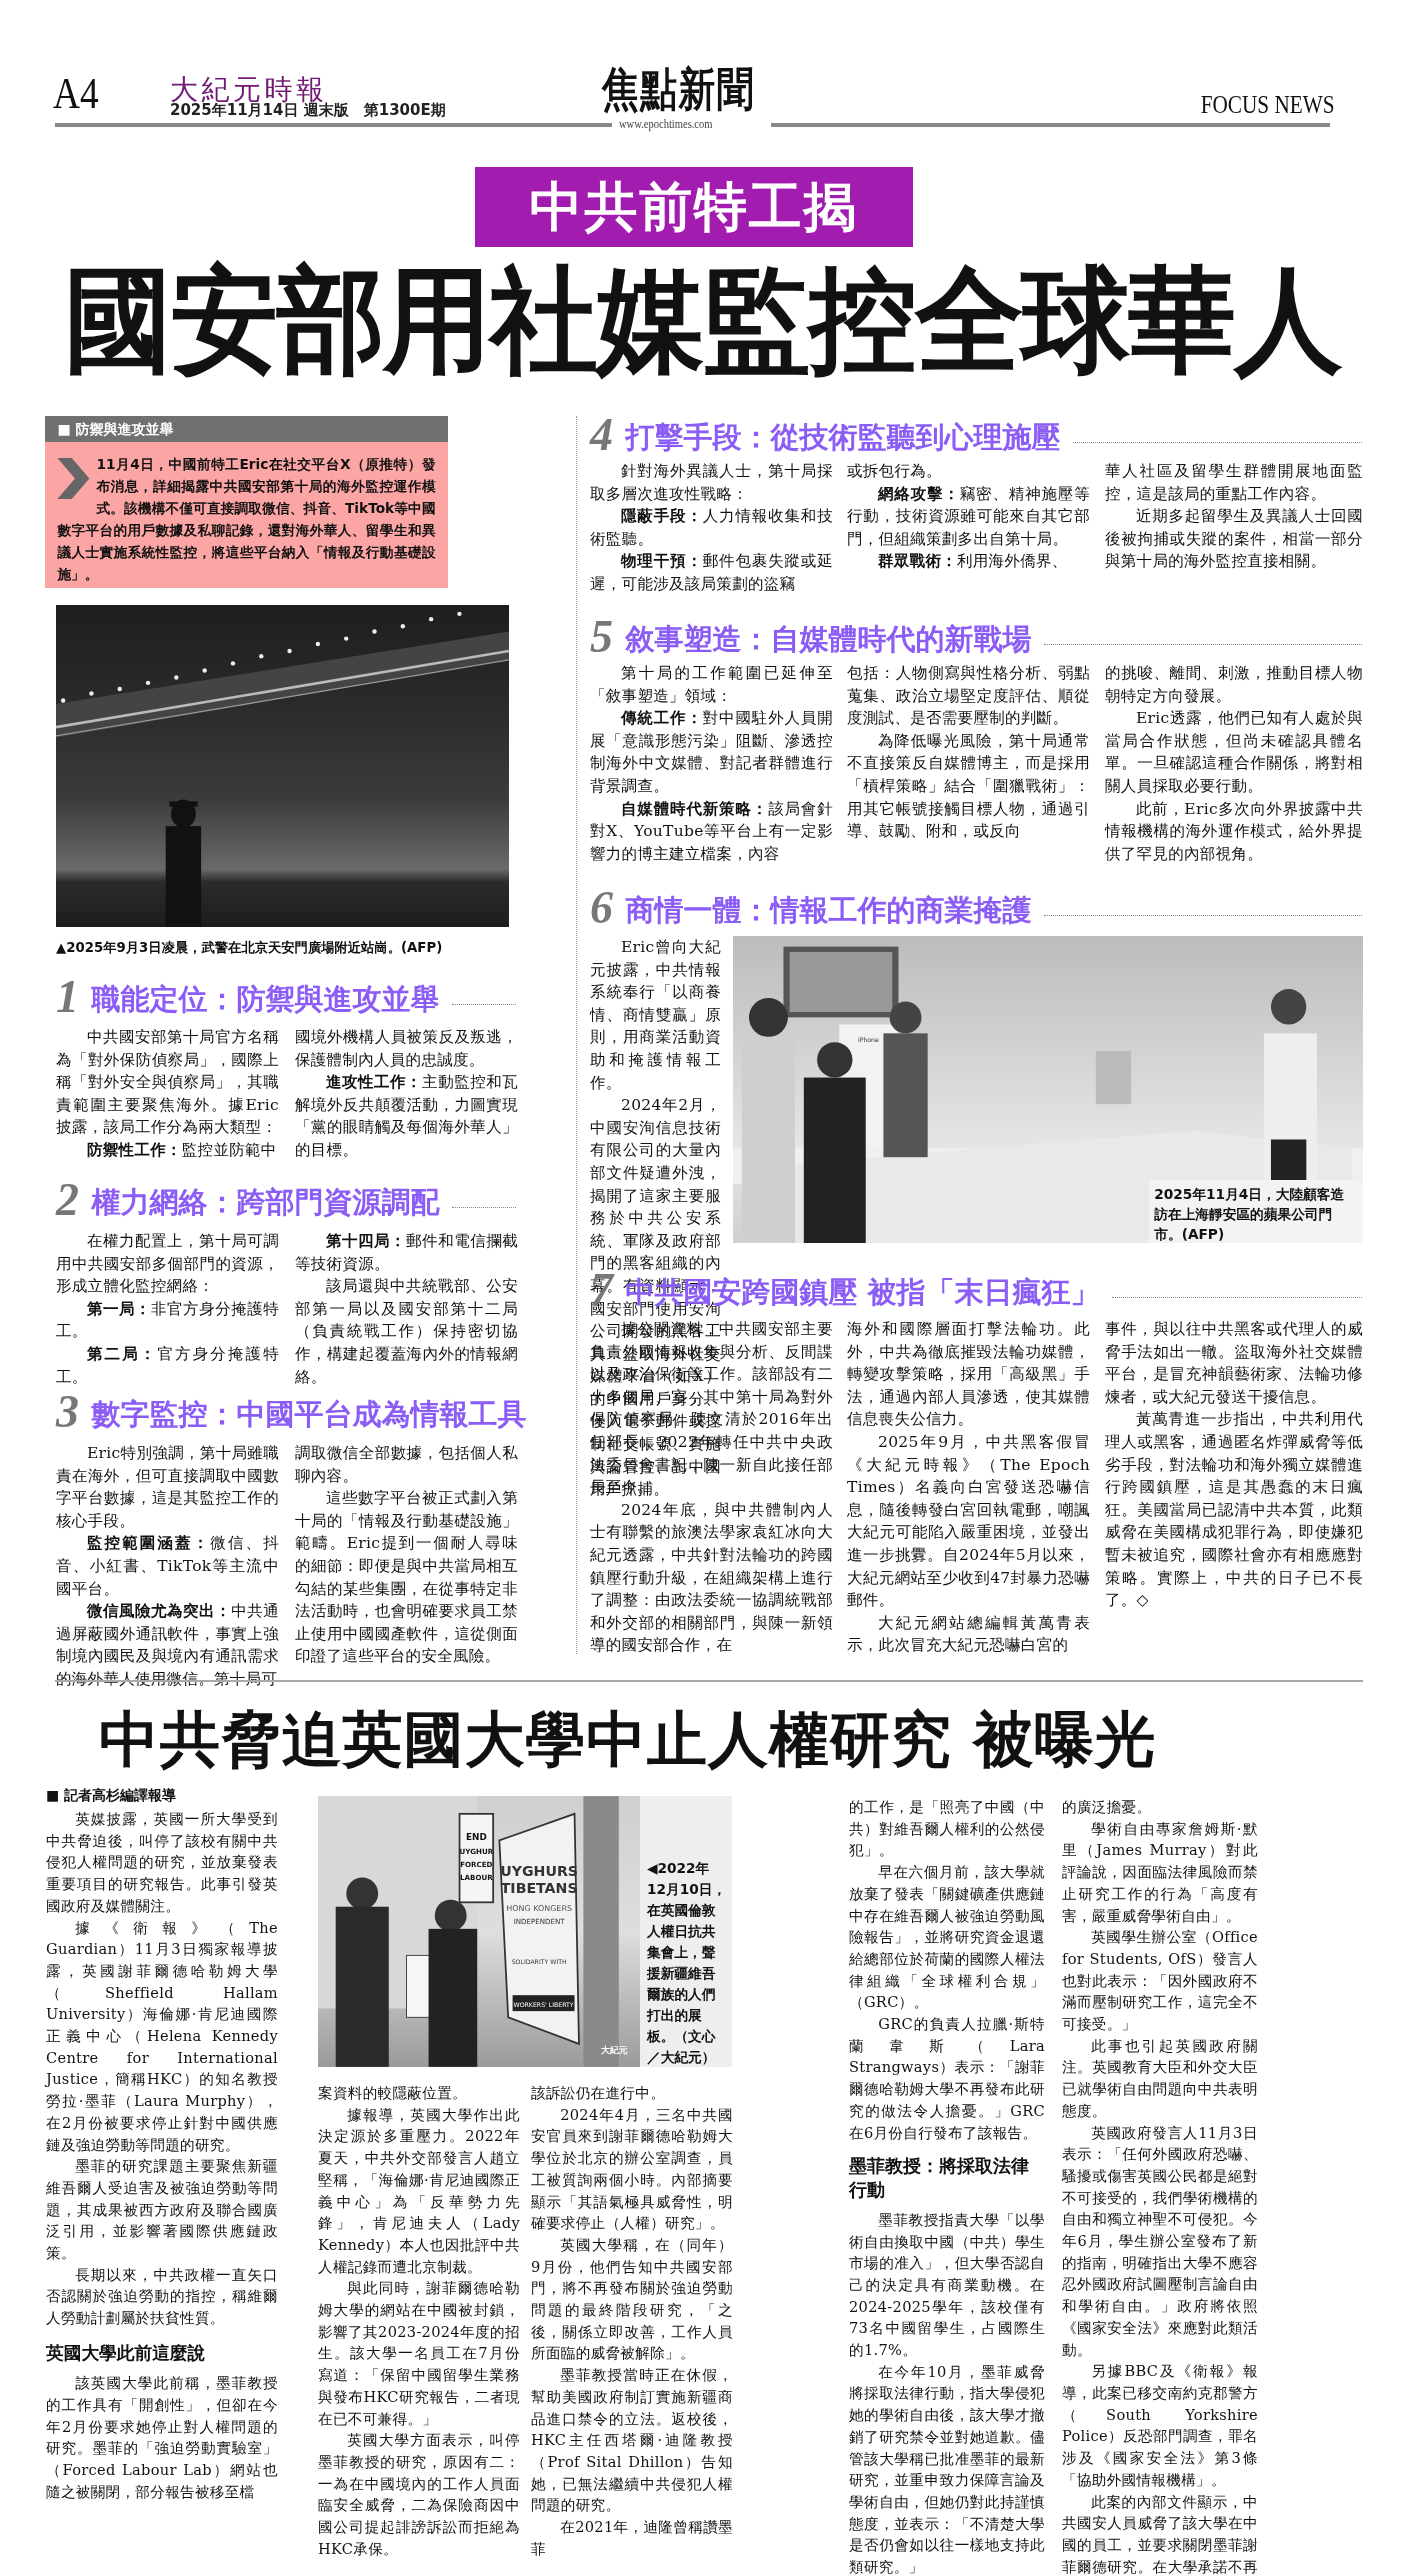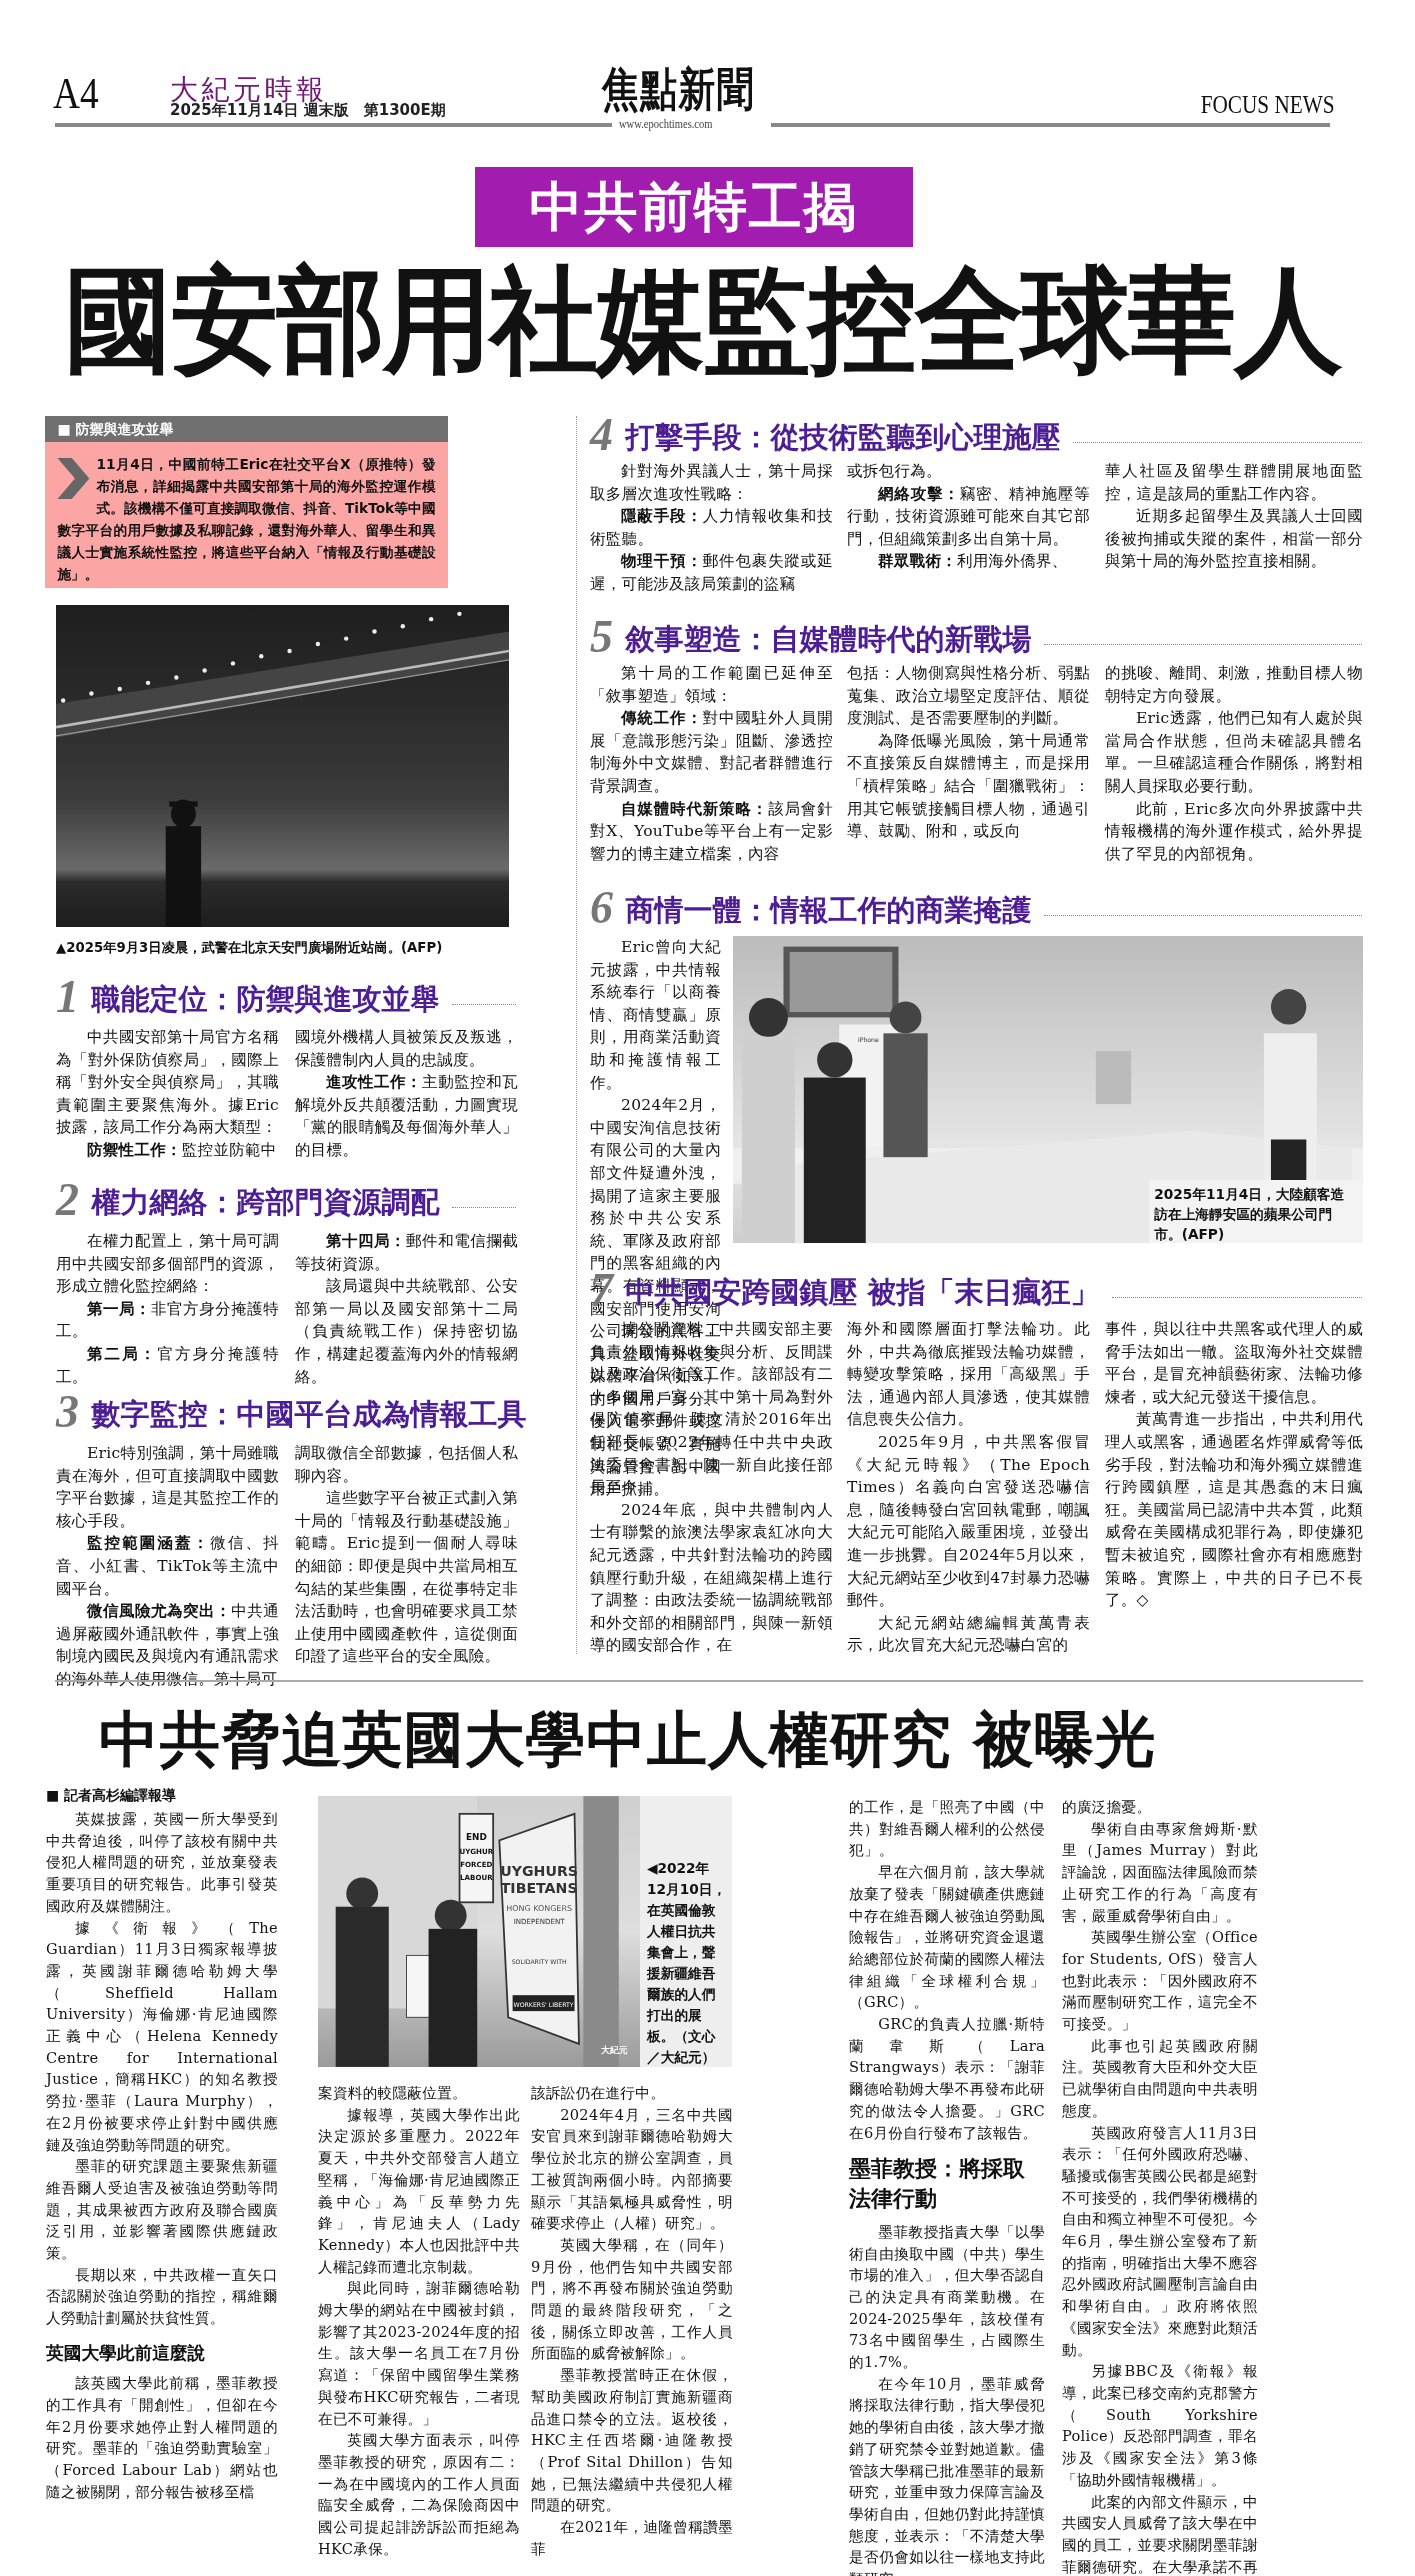--- a/index.html
+++ b/index.html
@@ -7,21 +7,21 @@
 body{position:relative;font-family:"DejaVu Serif","Liberation Serif",serif;color:#111}
 .abs{position:absolute}
 .sans{font-family:"DejaVu Sans","Liberation Sans",sans-serif}
 .serif{font-family:"Liberation Serif","DejaVu Serif",serif}
 p.body{font-size:15.5px;line-height:22.6px;text-indent:2em;text-align:justify;letter-spacing:0.3px}
 p.body.noind{text-indent:0}
 p.body b{font-family:"DejaVu Sans","Liberation Sans",sans-serif;font-weight:bold}
 .col{position:absolute}
 .sechead{position:absolute;display:flex;align-items:flex-end;height:50px}
 .sechead .num{font-family:"Liberation Serif",serif;font-style:italic;font-weight:bold;font-size:46px;color:#777;line-height:44px;margin-right:12.4px}
-.sechead .ttl{font-family:"DejaVu Sans","Liberation Sans",sans-serif;font-weight:bold;font-size:29px;line-height:39px;color:#4c1d95;white-space:nowrap}
+.sechead .ttl{font-family:"DejaVu Sans","Liberation Sans",sans-serif;font-weight:bold;font-size:29px;line-height:39px;color:#8b5cf6;white-space:nowrap}
 .sechead .dots{flex:1;border-bottom:1.8px dotted #888;margin:0 0 14px 12.4px;height:0.9px}
 .vdots{position:absolute;border-left:1.8px dotted #999}
 .photo{position:absolute;overflow:hidden}
 .caption{font-family:"DejaVu Sans","Liberation Sans",sans-serif;font-weight:bold}
 </style>
 </head>
 <body>
 
 <div class="abs" data-name="masthead" style="left:0;top:0;width:1415px;height:133px">
   <div class="abs serif" data-name="page-number" style="left:53px;top:71px;font-size:44px;line-height:46px;transform:scaleX(0.85);transform-origin:left">A4</div>
@@ -267,21 +267,21 @@
   <p class="body noind" data-name="paragraph">該訴訟仍在進行中。</p>
   <p class="body" data-name="paragraph">2024年4月，三名中共國安官員來到謝菲爾德哈勒姆大學位於北京的辦公室調查，員工被質詢兩個小時。內部摘要顯示「其語氣極具威脅性，明確要求停止（人權）研究」。</p>
   <p class="body" data-name="paragraph">英國大學稱，在（同年）9月份，他們告知中共國安部門，將不再發布關於強迫勞動問題的最終階段研究，「之後，關係立即改善，工作人員所面臨的威脅被解除」。</p>
   <p class="body" data-name="paragraph">墨菲教授當時正在休假，幫助美國政府制訂實施新疆商品進口禁令的立法。返校後，HKC主任西塔爾·迪隆教授（Prof Sital Dhillon）告知她，已無法繼續中共侵犯人權問題的研究。</p>
   <p class="body" data-name="paragraph">在2021年，迪隆曾稱讚墨菲</p>
 </div>
 <div class="col" data-name="s2b-col4" style="left:849px;top:1796px;width:189px">
   <p class="body noind" data-name="paragraph">的工作，是「照亮了中國（中共）對維吾爾人權利的公然侵犯」。</p>
   <p class="body" data-name="paragraph">早在六個月前，該大學就放棄了發表「關鍵礦產供應鏈中存在維吾爾人被強迫勞動風險報告」，並將研究資金退還給總部位於荷蘭的國際人權法律組織「全球權利合規」（GRC）。</p>
   <p class="body" data-name="paragraph">GRC的負責人拉臘·斯特蘭韋斯（Lara Strangways）表示：「謝菲爾德哈勒姆大學不再發布此研究的做法令人擔憂。」GRC在6月份自行發布了該報告。</p>
-  <div class="sans" data-name="subhead" style="font-size:22px;font-weight:bold;margin:10.6px 0 7px 0">墨菲教授：將採取法律行動</div>
+  <div class="sans" data-name="subhead" style="font-size:18px;font-weight:bold;margin:10.6px 0 7px 0">墨菲教授：將採取法律行動</div>
   <p class="body" data-name="paragraph">墨菲教授指責大學「以學術自由換取中國（中共）學生市場的准入」，但大學否認自己的決定具有商業動機。在2024-2025學年，該校僅有73名中國留學生，占國際生的1.7%。</p>
   <p class="body" data-name="paragraph">在今年10月，墨菲威脅將採取法律行動，指大學侵犯她的學術自由後，該大學才撤銷了研究禁令並對她道歉。儘管該大學稱已批准墨菲的最新研究，並重申致力保障言論及學術自由，但她仍對此持謹慎態度，並表示：「不清楚大學是否仍會如以往一樣地支持此類研究。」</p>
 
 </div>
 <div class="col" data-name="s2b-col5" style="left:1058px;top:1796px;width:189px">
   <p class="body noind" data-name="paragraph">的廣泛擔憂。</p>
   <p class="body" data-name="paragraph">學術自由專家詹姆斯·默里（James Murray）對此評論說，因面臨法律風險而禁止研究工作的行為「高度有害，嚴重威脅學術自由」。</p>
   <p class="body" data-name="paragraph">英國學生辦公室（Office for Students, OfS）發言人也對此表示：「因外國政府不滿而壓制研究工作，這完全不可接受。」</p>
   <p class="body" data-name="paragraph">此事也引起英國政府關注。英國教育大臣和外交大臣已就學術自由問題向中共表明態度。</p>
   <p class="body" data-name="paragraph">英國政府發言人11月3日表示：「任何外國政府恐嚇、騷擾或傷害英國公民都是絕對不可接受的，我們學術機構的自由和獨立神聖不可侵犯。今年6月，學生辦公室發布了新的指南，明確指出大學不應容忍外國政府試圖壓制言論自由和學術自由。」政府將依照《國家安全法》來應對此類活動。</p>

